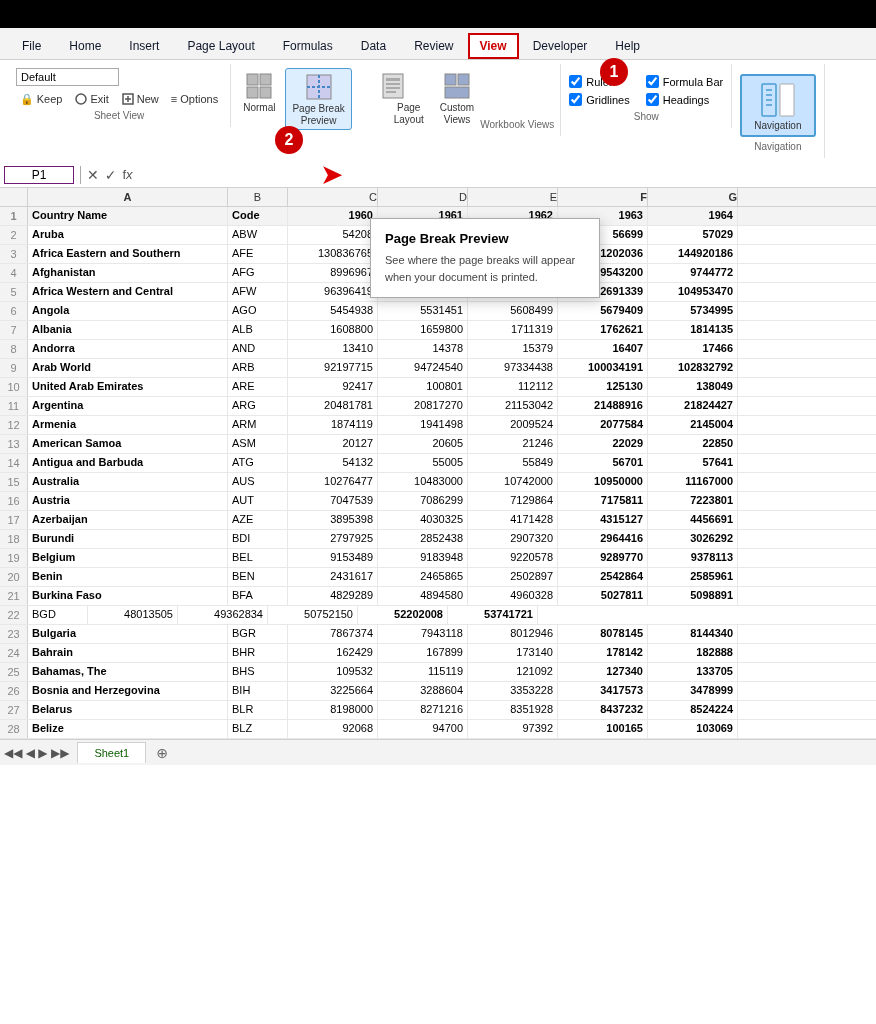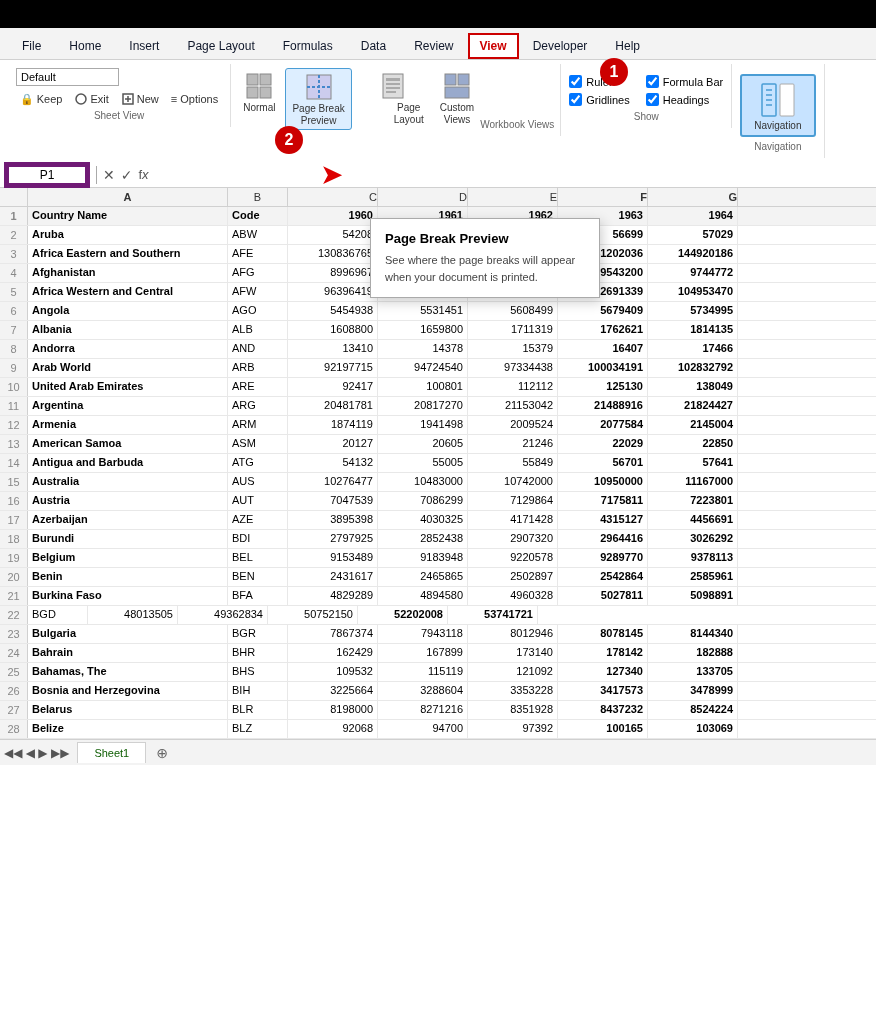--- a/index.html
+++ b/index.html
@@ -27,21 +27,21 @@
     .show-group { display: flex; flex-direction: column; border-right: 1px solid #e0e0e0; padding: 4px 8px; }
     .show-item { display: flex; align-items: center; gap: 4px; font-size: 11px; padding: 1px 0; }
     .show-item input[type=checkbox] { width: 13px; height: 13px; }
 
     
     .nav-group { display: flex; flex-direction: column; align-items: center; padding: 4px 8px; border-right: 1px solid #e0e0e0; }
     .nav-btn-large { display: flex; flex-direction: column; align-items: center; padding: 4px 12px; cursor: pointer; border-radius: 3px; font-size: 10px; color: #333; }
 
     
     .formula-bar { display: flex; align-items: center; border-bottom: 1px solid #d0d0d0; padding: 2px 4px; gap: 4px; background: #fff; height: 26px; }
-    .name-box { border: 5px solid #701a75; width: 86px; padding: 1px 4px; font-size: 12px; text-align: center; }
+    .name-box { border: 1px solid #701a75; width: 70px; padding: 1px 4px; font-size: 12px; text-align: center; }
     .formula-icons { display: flex; gap: 6px; color: #555; font-size: 14px; cursor: pointer; }
     .formula-input { flex: 1; border: none; outline: none; font-size: 12px; padding: 1px 4px; }
 
     
     .col-header-row { display: flex; background: #f3f3f3; border-bottom: 1px solid #d0d0d0; }
     .row-num-header { width: 28px; min-width: 28px; border-right: 1px solid #d0d0d0; background: #f3f3f3; }
     .col-header { text-align: center; font-size: 11px; color: #333; padding: 3px 0; border-right: 1px solid #d0d0d0; font-weight: 500; }
 
     
     .grid-container { overflow: hidden; }

